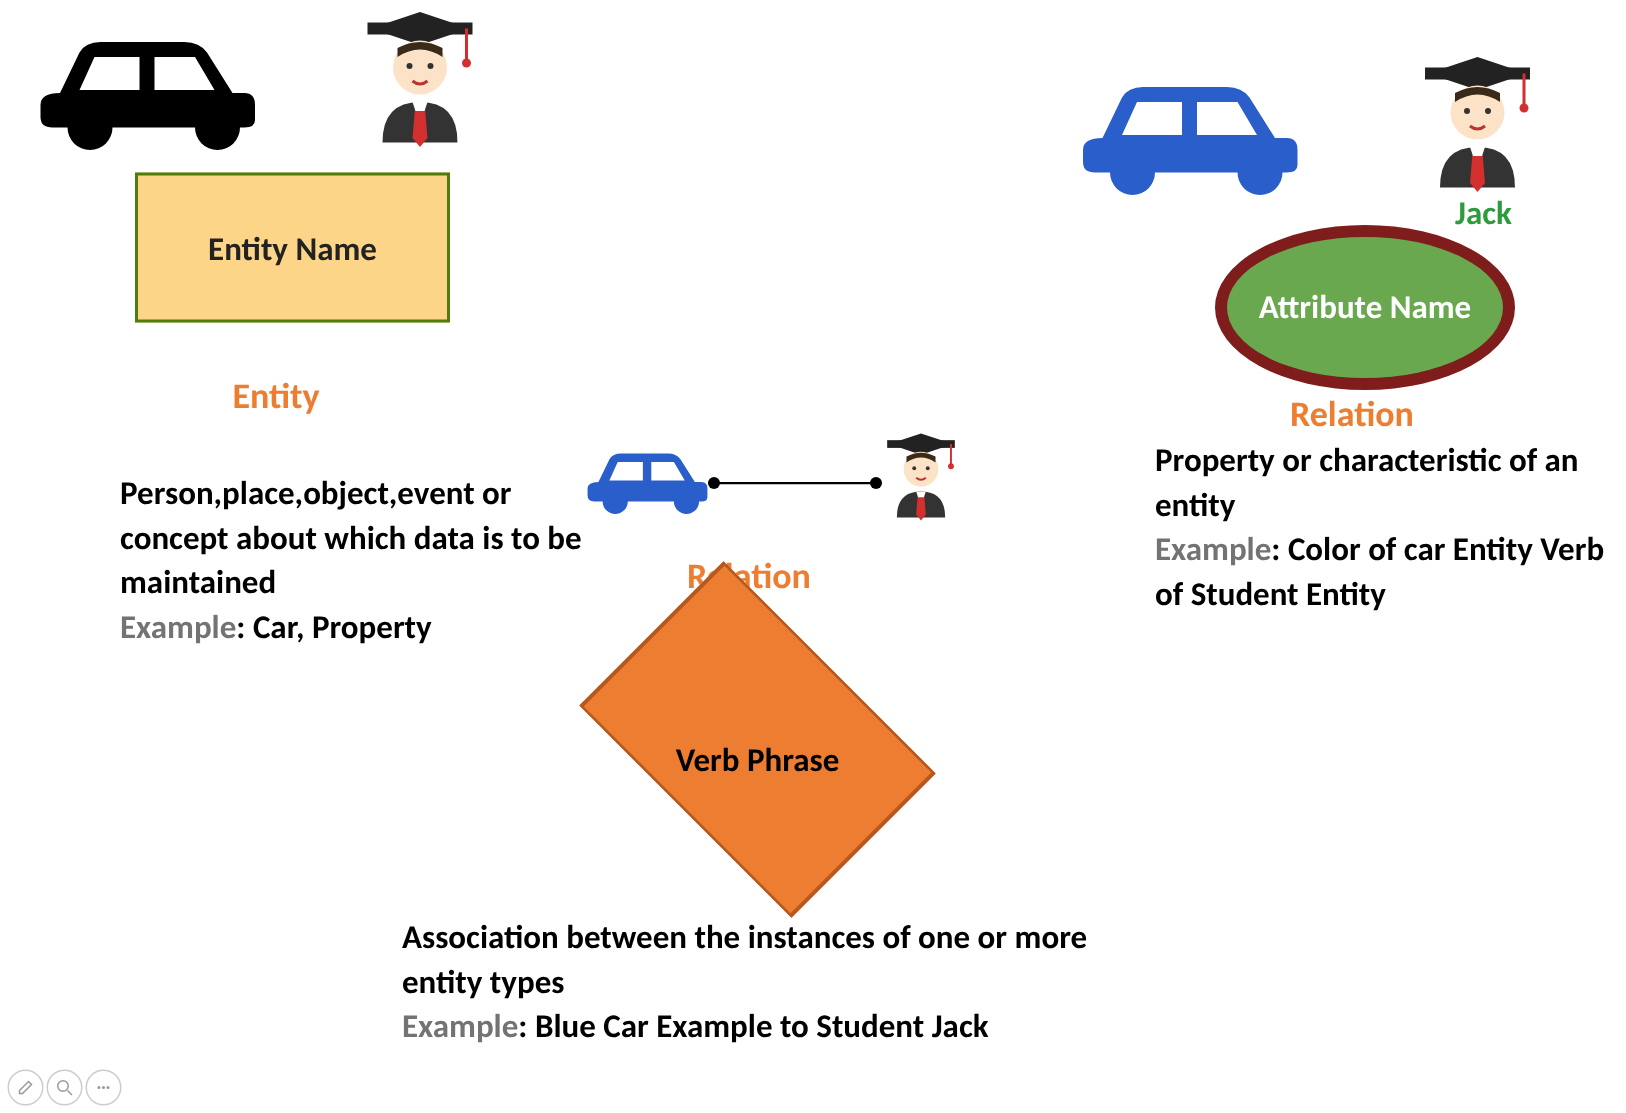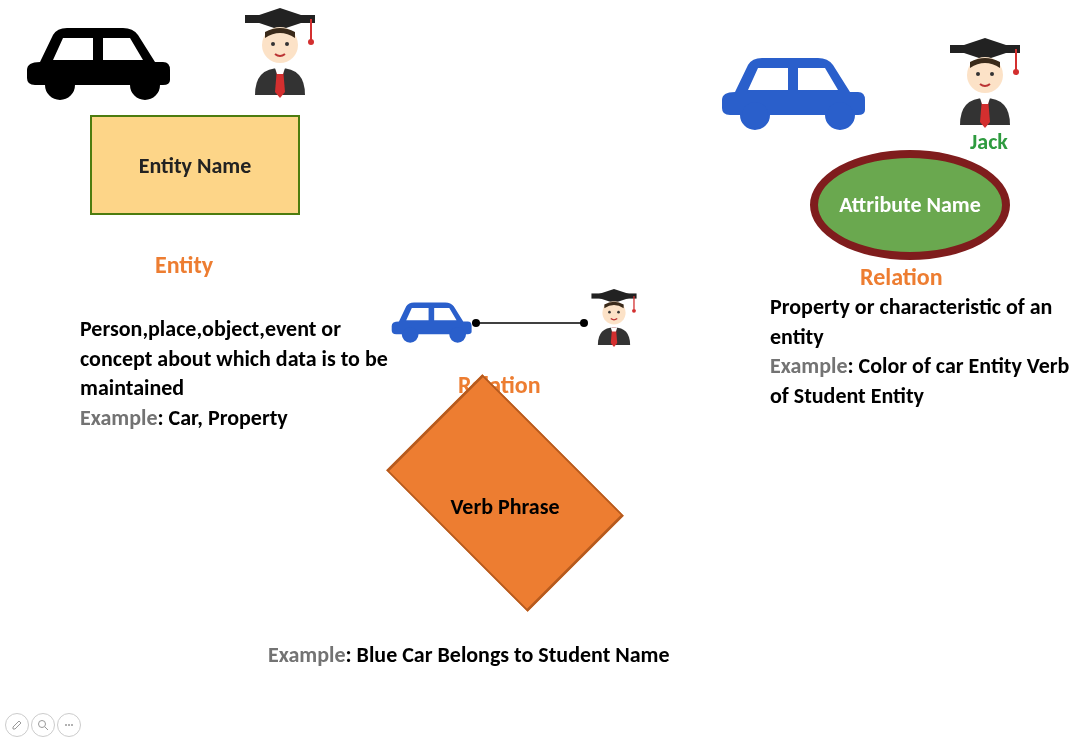--- a/index.html
+++ b/index.html
@@ -215,22 +215,22 @@
 </div>
 
 <div class="abs title-orange" style="left:458px; top:370px;">Relation</div>
 
 <div class="abs relation-diamond" style="left:395px; top:418px;">
   <div class="diamond-shape"></div>
   <div class="diamond-text">Verb Phrase</div>
 </div>
 
 <div class="abs desc-text" style="left:268px; top:610px; width:500px;">
-  <br>
-  <span class="example-label">Example</span><span>: Blue Car Belongs to Student Name</span>
+  <span>Association between the instances of one or more entity types</span><br>
+  <span class="example-label">Example</span><span>: Blue Car Example to Student Jack</span>
 </div>
 
 <div class="toolbar">
   <div class="toolbar-btn">
     <svg width="12" height="12" viewBox="0 0 12 12">
         <path d="M2 10 L4 10 L10 4 L8 2 L2 8 Z" fill="none" stroke="#999" stroke-width="1"></path>
       </svg>
   </div>
   <div class="toolbar-btn">
     <svg width="12" height="12" viewBox="0 0 12 12">

